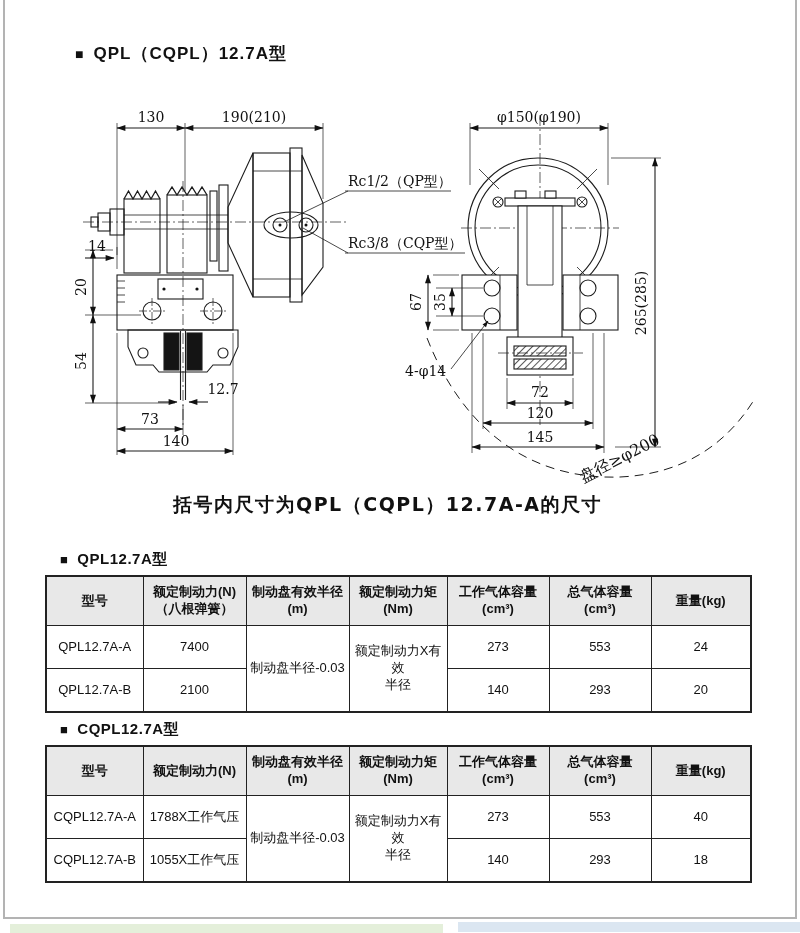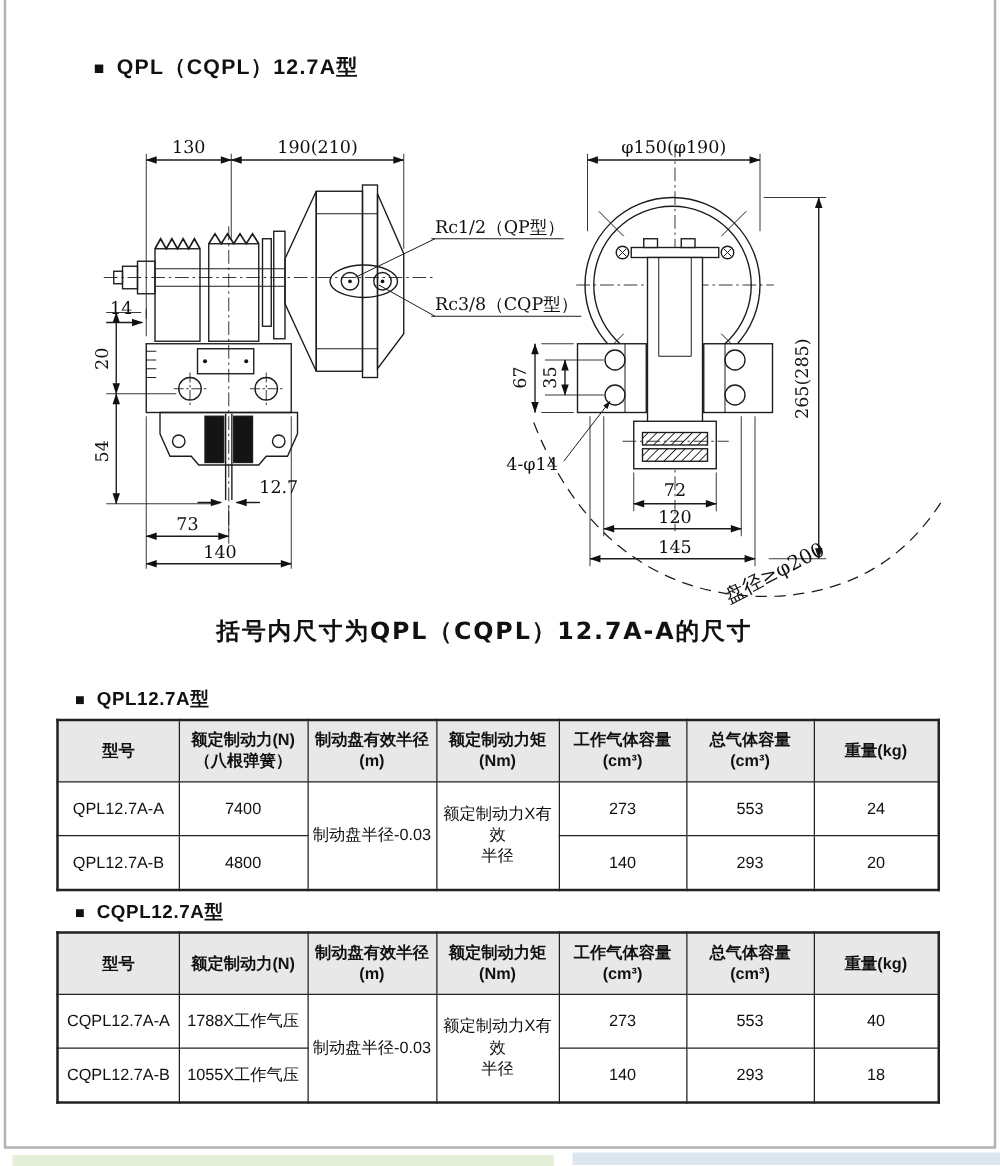--- a/index.html
+++ b/index.html
@@ -264,21 +264,21 @@
         <td>7400</td>
         <td rowspan="2" class="bold">制动盘半径-0.03</td>
         <td rowspan="2" class="bold">额定制动力X有效
 半径</td>
         <td>273</td>
         <td>553</td>
         <td>24</td>
       </tr>
       <tr>
         <td>QPL12.7A-B</td>
-        <td>4800</td>
+        <td>2100</td>
         <td>140</td>
         <td>293</td>
         <td>20</td>
       </tr>
     </tbody>
   </table>
 
   <div class="sec-title" style="top:720px">
     <span class="marker">■</span>
     <span>CQPL12.7A型</span>

